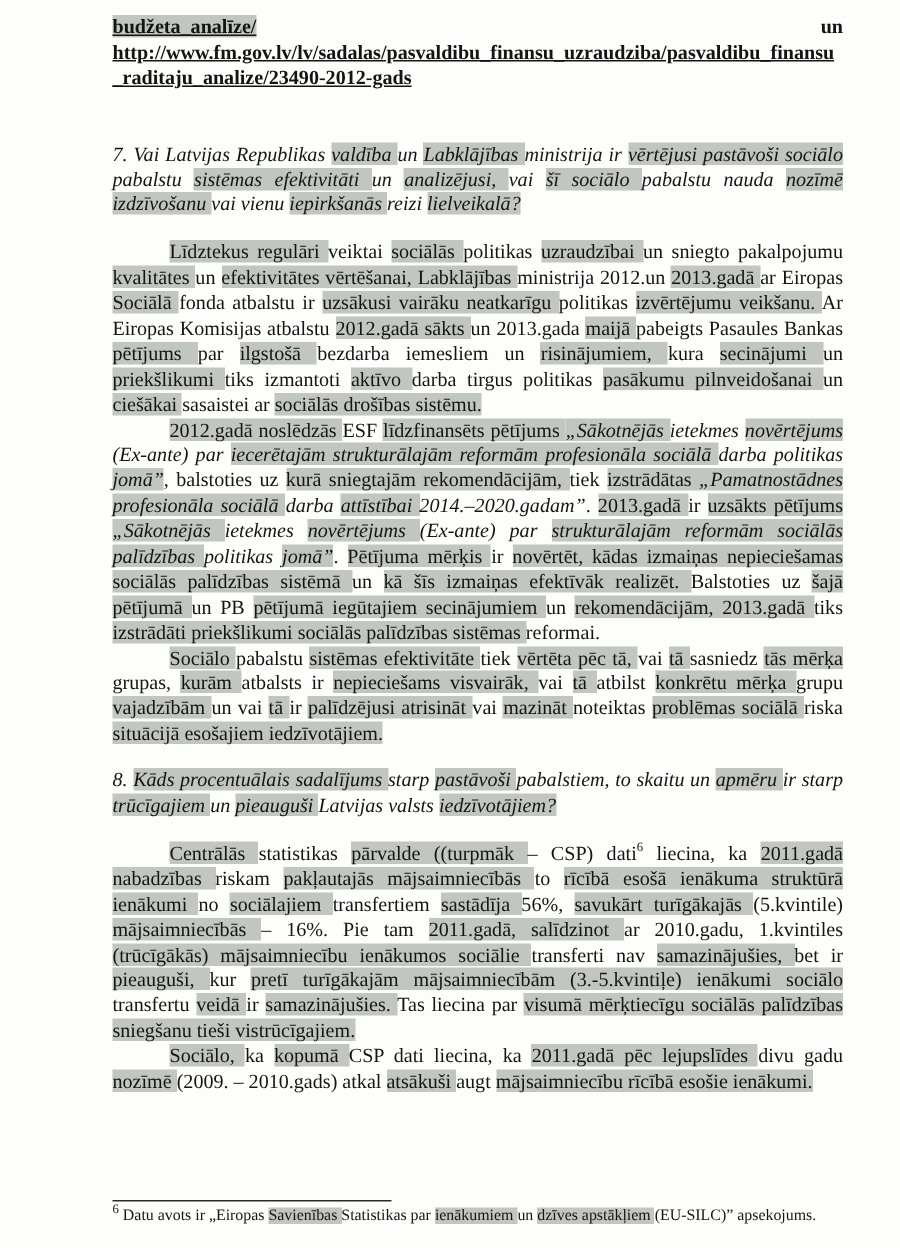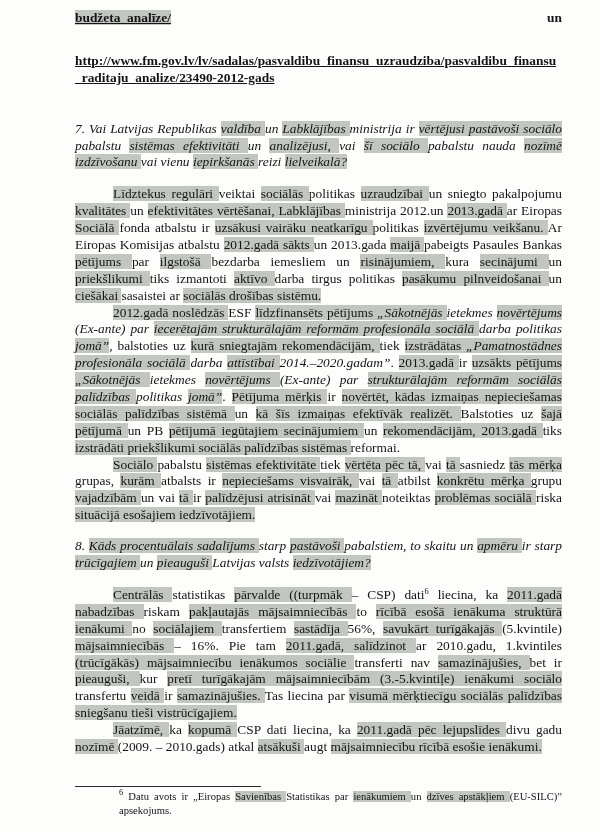--- a/index.html
+++ b/index.html
@@ -13,35 +13,35 @@
     font-family:"Liberation Serif","DejaVu Serif",serif;
     font-size:13.4px;
     line-height:1.26;
     padding:10px 38px 14px 75px;
     display:flex; flex-direction:column;
     overflow:hidden;
   }
   .links { font-weight:bold; margin-bottom:20px; }
   .link-row { display:flex; justify-content:space-between; align-items:baseline; }
   .doc-link { color:#141414; text-decoration:underline; cursor:pointer; }
-  .url-wrap { word-break:break-all; text-align:justify;margin-top:26px; }
+  .url-wrap { word-break:break-all; text-align:justify; }
   .conj { font-weight:bold; }
   .question {
     font-weight:bold; font-style:italic;
     text-align:justify;
     margin:14px 0 15px 0;
   }
   p.para { text-align:justify; text-indent:38px; }
   .hl { background:#c2c6c0; }
   .b { font-weight:normal; }
   .i { font-style:italic; }
   sup { font-size:8.5px; line-height:0; }
   .footer { margin-top:auto; padding-top:6px; }
   .fn-rule { width:186px; border-top:1px solid #2a2a2a; margin-bottom:3px; }
-  .footnote { font-size:10.6px; line-height:1.3; text-align:justify;margin-left:44px; }
+  .footnote { font-size:10.6px; line-height:1.3; text-align:justify; }
 </style>
 </head>
 <body>
 
 <div class="page">
 
   <div class="links">
     <div class="link-row">
       <a class="doc-link"><span class="hl">budžeta_analīze/</span></a>
       <span class="conj">un</span>
@@ -51,21 +51,21 @@
     </div>
   </div>
 
   <div>
       <p class="question"><span class="b i">7. Vai Latvijas Republikas <span class="hl">valdība </span>un <span class="hl">Labklājības </span>ministrija ir <span class="hl">vērtējusi pastāvoši sociālo </span>pabalstu <span class="hl">sistēmas efektivitāti </span>un <span class="hl">analizējusi, </span>vai <span class="hl">šī sociālo </span>pabalstu nauda <span class="hl">nozīmē izdzīvošanu </span>vai vienu <span class="hl">iepirkšanās </span>reizi <span class="hl">lielveikalā?</span></span></p>
       <p class="para"><span><span class="hl">Līdztekus regulāri </span>veiktai <span class="hl">sociālās </span>politikas <span class="hl">uzraudzībai </span>un sniegto pakalpojumu <span class="hl">kvalitātes </span>un <span class="hl">efektivitātes vērtēšanai, Labklājības </span>ministrija 2012.un <span class="hl">2013.gadā </span>ar Eiropas <span class="hl">Sociālā </span>fonda atbalstu ir <span class="hl">uzsākusi vairāku neatkarīgu </span>politikas <span class="hl">izvērtējumu veikšanu. </span>Ar Eiropas Komisijas atbalstu <span class="hl">2012.gadā sākts </span>un 2013.gada <span class="hl">maijā </span>pabeigts Pasaules Bankas <span class="hl">pētījums </span>par <span class="hl">ilgstošā </span>bezdarba iemesliem un <span class="hl">risinājumiem, </span>kura <span class="hl">secinājumi </span>un <span class="hl">priekšlikumi </span>tiks izmantoti <span class="hl">aktīvo </span>darba tirgus politikas <span class="hl">pasākumu pilnveidošanai </span>un <span class="hl">ciešākai </span>sasaistei ar <span class="hl">sociālās drošības sistēmu.</span></span></p>
       <p class="para"><span><span class="hl">2012.gadā noslēdzās </span>ESF <span class="hl">līdzfinansēts pētījums </span></span><span class="b i"><span class="hl">„Sākotnējās </span>ietekmes <span class="hl">novērtējums </span>(Ex-ante) par <span class="hl">iecerētajām strukturālajām reformām profesionāla sociālā </span>darba politikas <span class="hl">jomā”</span></span><span>, balstoties uz <span class="hl">kurā sniegtajām rekomendācijām, </span>tiek <span class="hl">izstrādātas </span></span><span class="b i"><span class="hl">„Pamatnostādnes profesionāla sociālā </span>darba <span class="hl">attīstībai </span>2014.–2020.gadam”</span><span>. <span class="hl">2013.gadā </span>ir <span class="hl">uzsākts pētījums </span></span><span class="b i"><span class="hl">„Sākotnējās </span>ietekmes <span class="hl">novērtējums </span>(Ex-ante) par <span class="hl">strukturālajām reformām sociālās palīdzības </span>politikas <span class="hl">jomā”</span></span><span>. <span class="hl">Pētījuma mērķis </span>ir <span class="hl">novērtēt, kādas izmaiņas nepieciešamas sociālās palīdzības sistēmā </span>un <span class="hl">kā šīs izmaiņas efektīvāk realizēt. </span>Balstoties uz <span class="hl">šajā pētījumā </span>un PB <span class="hl">pētījumā iegūtajiem secinājumiem </span>un <span class="hl">rekomendācijām, 2013.gadā </span>tiks <span class="hl">izstrādāti priekšlikumi sociālās palīdzības sistēmas </span>reformai.</span></p>
       <p class="para"><span><span class="hl">Sociālo </span>pabalstu <span class="hl">sistēmas efektivitāte </span>tiek <span class="hl">vērtēta pēc tā, </span>vai <span class="hl">tā </span>sasniedz <span class="hl">tās mērķa </span>grupas, <span class="hl">kurām </span>atbalsts ir <span class="hl">nepieciešams visvairāk, </span>vai <span class="hl">tā </span>atbilst <span class="hl">konkrētu mērķa </span>grupu <span class="hl">vajadzībām </span>un vai <span class="hl">tā </span>ir <span class="hl">palīdzējusi atrisināt </span>vai <span class="hl">mazināt </span>noteiktas <span class="hl">problēmas sociālā </span>riska <span class="hl">situācijā esošajiem iedzīvotājiem.</span></span></p>
       <p class="question"><span class="b i">8. <span class="hl">Kāds procentuālais sadalījums </span>starp <span class="hl">pastāvoši </span>pabalstiem, to skaitu un <span class="hl">apmēru </span>ir starp <span class="hl">trūcīgajiem </span>un <span class="hl">pieauguši </span>Latvijas valsts <span class="hl">iedzīvotājiem?</span></span></p>
       <p class="para"><span><span class="hl">Centrālās </span>statistikas <span class="hl">pārvalde ((turpmāk </span>– CSP) dati</span><sup>6</sup><span> liecina, ka <span class="hl">2011.gadā nabadzības </span>riskam <span class="hl">pakļautajās mājsaimniecībās </span>to <span class="hl">rīcībā esošā ienākuma struktūrā ienākumi </span>no <span class="hl">sociālajiem </span>transfertiem <span class="hl">sastādīja </span>56%, <span class="hl">savukārt turīgākajās </span>(5.kvintile) <span class="hl">mājsaimniecībās </span>– 16%. Pie tam <span class="hl">2011.gadā, salīdzinot </span>ar 2010.gadu, 1.kvintiles <span class="hl">(trūcīgākās) mājsaimniecību ienākumos sociālie </span>transferti nav <span class="hl">samazinājušies, </span>bet ir <span class="hl">pieauguši, </span>kur <span class="hl">pretī turīgākajām mājsaimniecībām (3.-5.kvintiļe) ienākumi sociālo </span>transfertu <span class="hl">veidā </span>ir <span class="hl">samazinājušies. </span>Tas liecina par <span class="hl">visumā mērķtiecīgu sociālās palīdzības sniegšanu tieši vistrūcīgajiem.</span></span></p>
-      <p class="para"><span><span class="hl">Jāatzīmē, </span>ka <span class="hl">kopumā </span>CSP dati liecina, ka <span class="hl">2011.gadā pēc lejupslīdes </span>divu gadu <span class="hl">nozīmē </span>(2009. – 2010.gads) atkal <span class="hl">atsākuši </span>augt <span class="hl">mājsaimniecību rīcībā esošie ienākumi.</span></span></p>
+      <p class="para"><span><span class="hl">Sociālo, </span>ka <span class="hl">kopumā </span>CSP dati liecina, ka <span class="hl">2011.gadā pēc lejupslīdes </span>divu gadu <span class="hl">nozīmē </span>(2009. – 2010.gads) atkal <span class="hl">atsākuši </span>augt <span class="hl">mājsaimniecību rīcībā esošie ienākumi.</span></span></p>
     </div>
 
   <div class="footer">
     <div class="fn-rule"></div>
     <div class="footnote"><sup>6</sup><span> Datu avots ir „Eiropas <span class="hl">Savienības </span>Statistikas par <span class="hl">ienākumiem </span>un <span class="hl">dzīves apstākļiem </span>(EU-SILC)” apsekojums.</span></div>
   </div>
 
 </div>
 
 </body></html>

